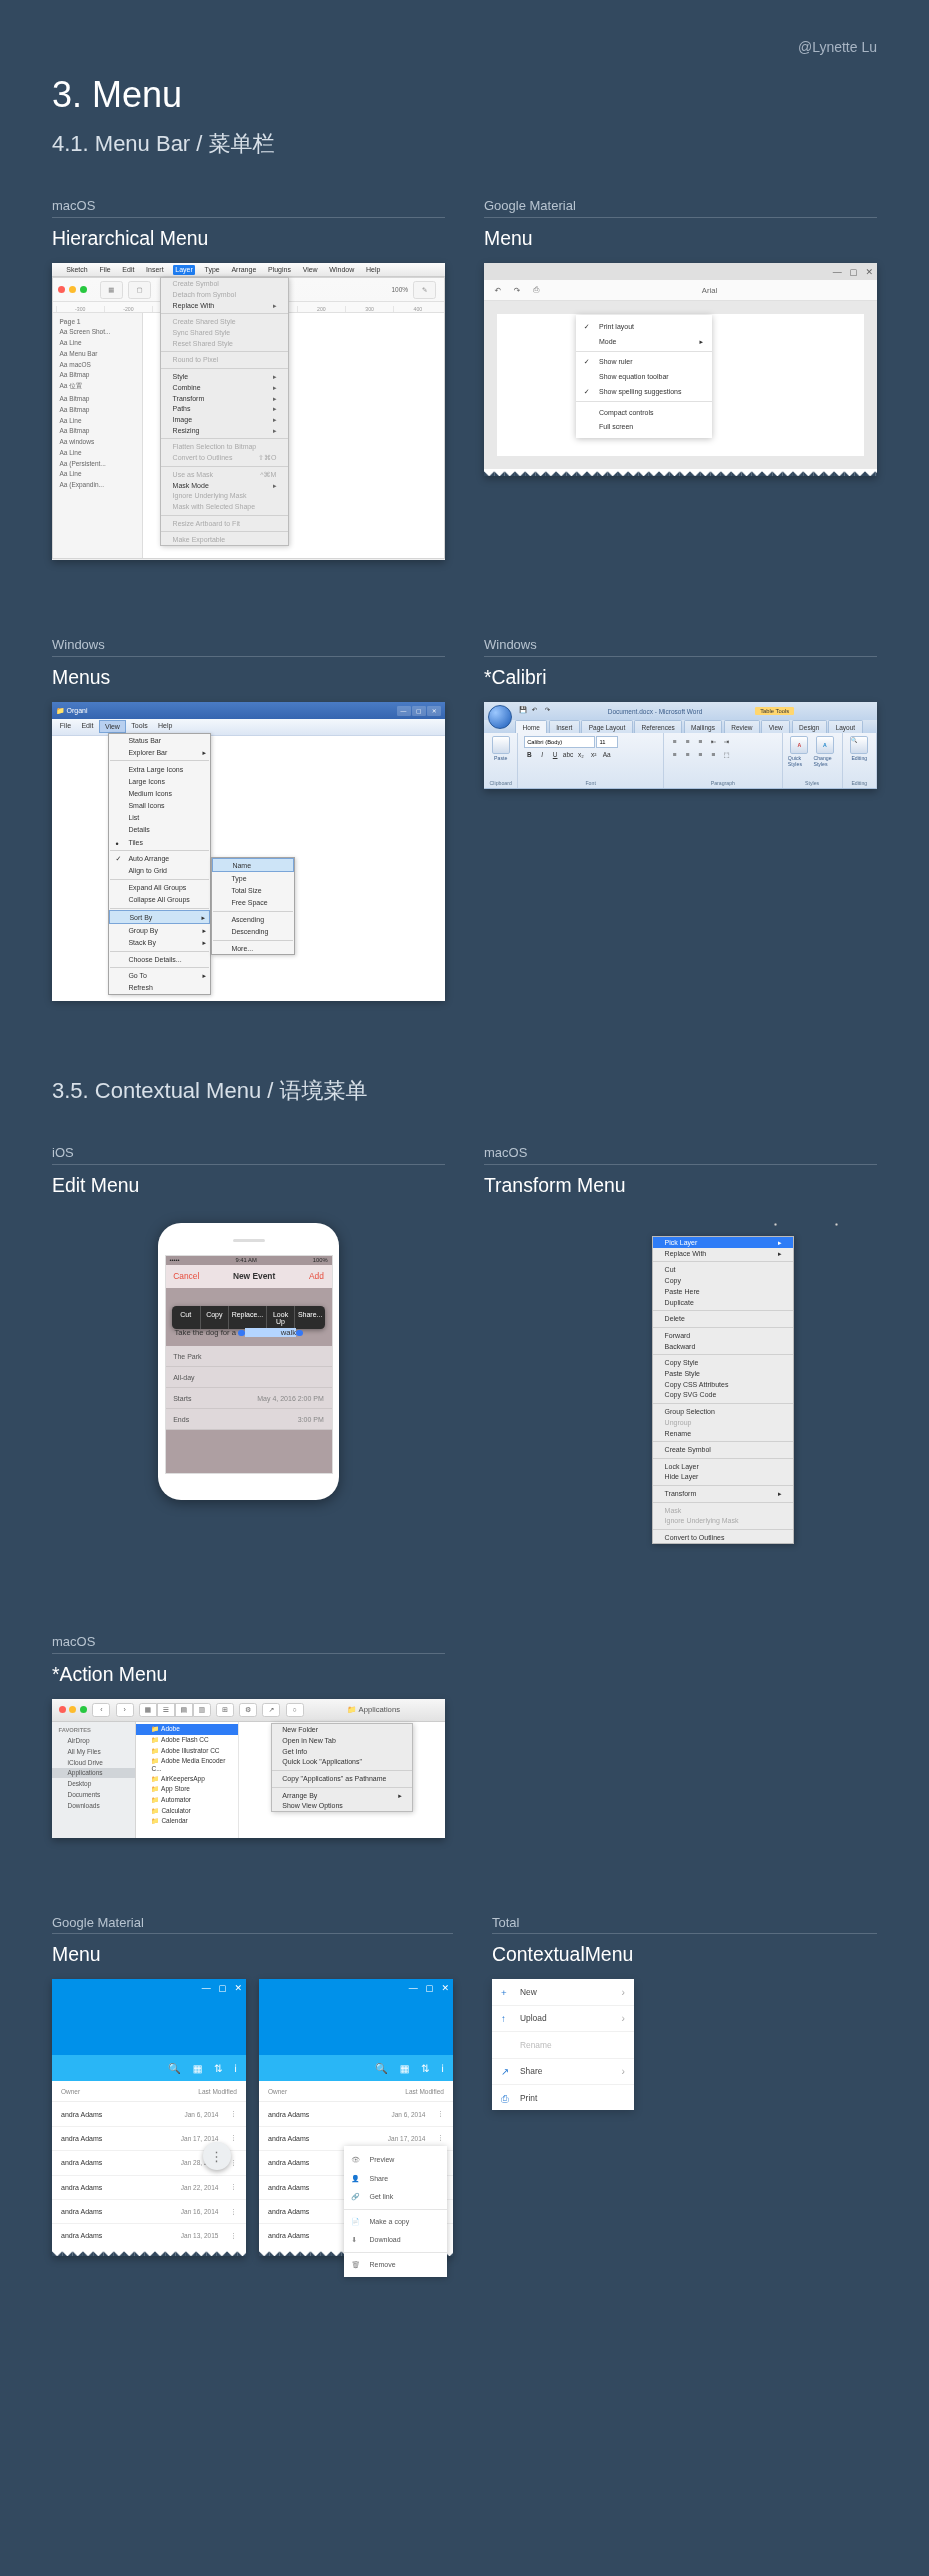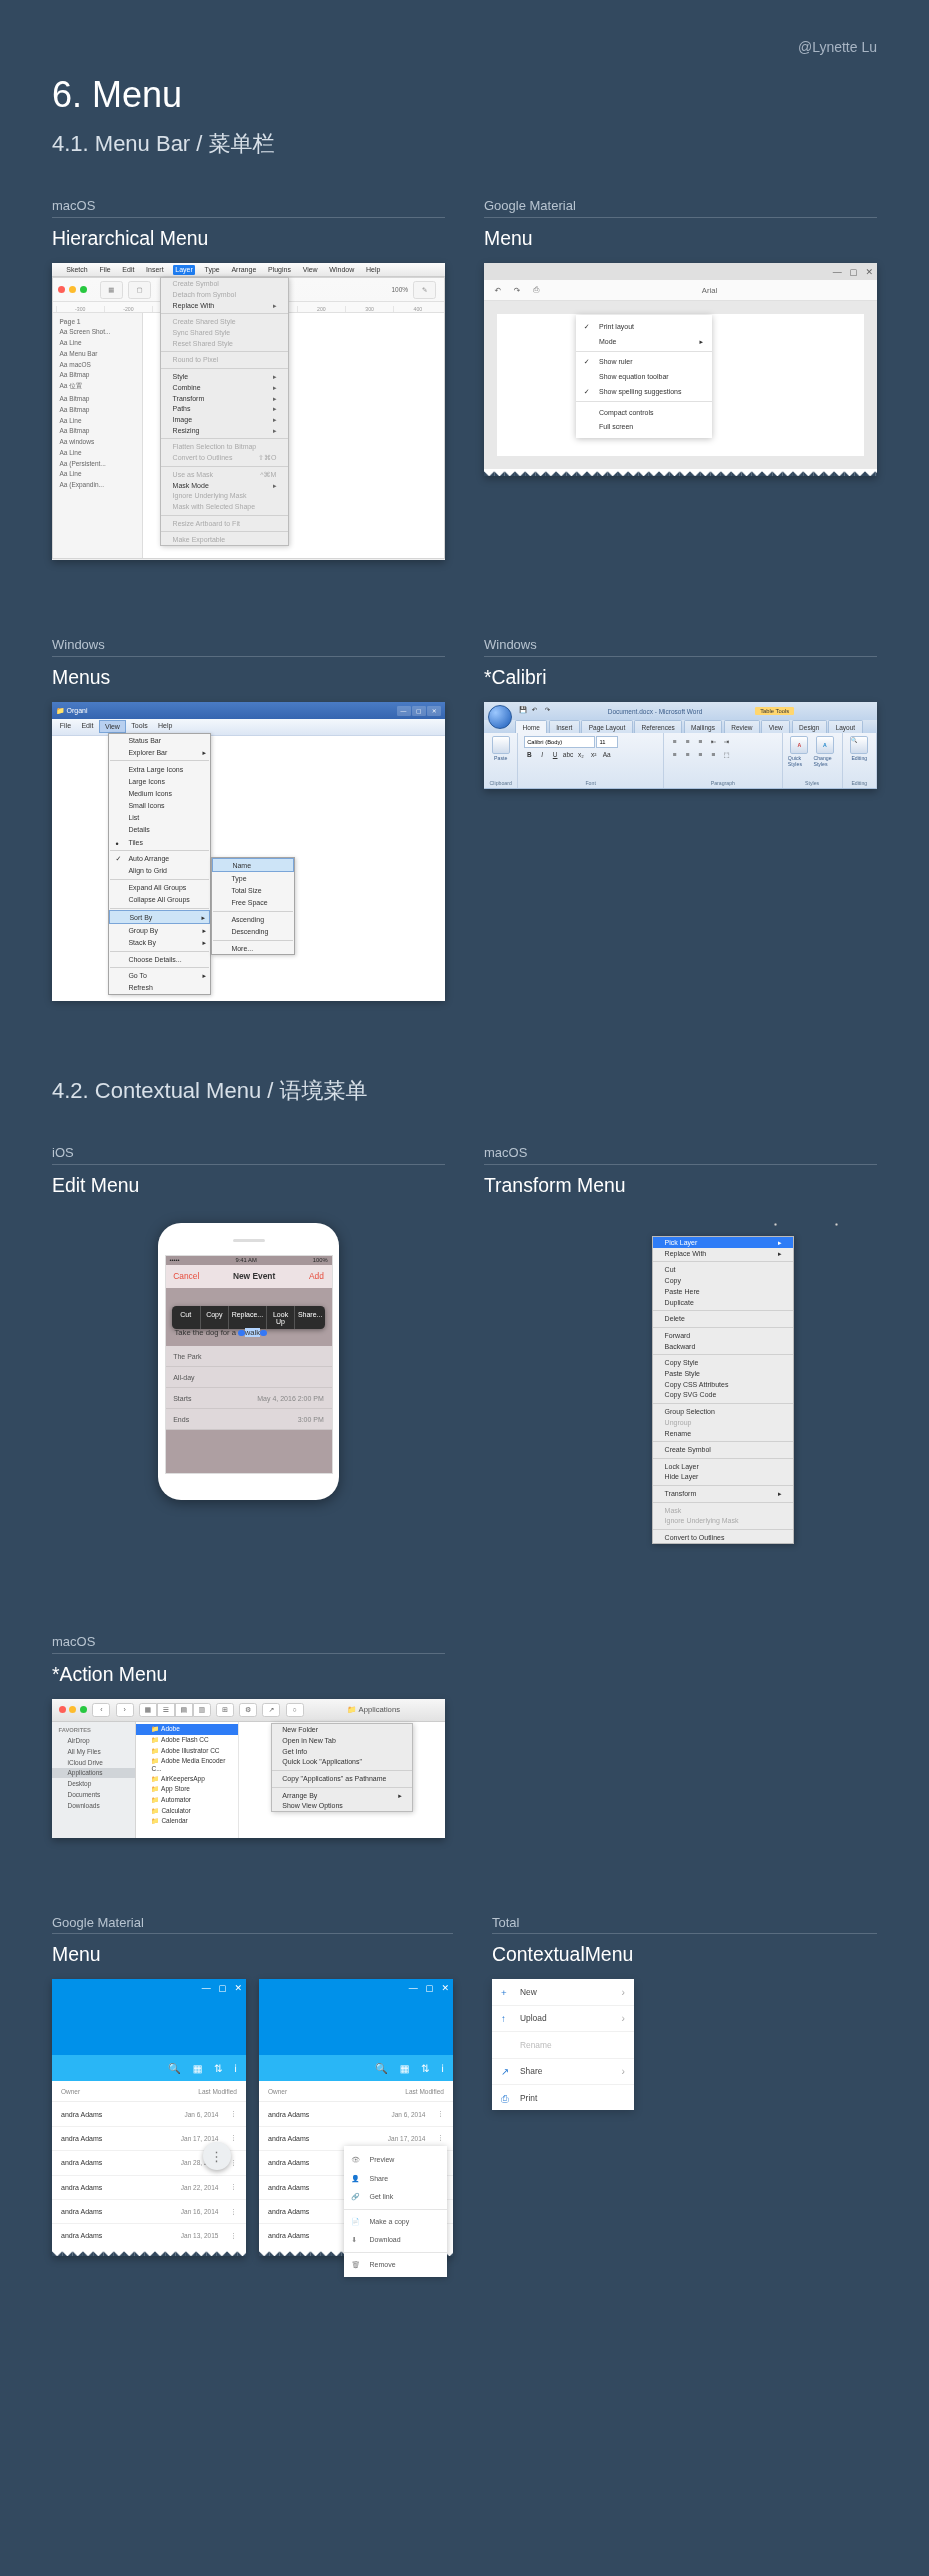--- a/index.html
+++ b/index.html
@@ -112,21 +112,21 @@
 .ios-status { background: rgba(0,0,0,0.05); display: flex; justify-content: space-between; padding: 1.3px 3.9px; font-size: 5.8px; }
 .ios-nav { background: rgba(240,230,232,0.95); display: flex; justify-content: space-between; padding: 6.5px 7.7px; font-size: 8.4px; }
 .ios-nav .t { font-weight: 600; }
 .ios-nav .a { color: #e74c3c; }
 .ios-row { background: rgba(255,255,255,0.6); padding: 6.5px 7.7px; border-bottom: 0.6px solid rgba(0,0,0,0.08); display: flex; justify-content: space-between; font-size: 7px; color: #555; }
 .ios-overlay { position: absolute; inset: 0; background: rgba(0,0,0,0.25); }
 .ios-editmenu { position: absolute; top: 50px; left: 6.5px; right: 6.5px; background: #2c2c2c; border-radius: 4.5px; display: flex; color: #fff; font-size: 7px; box-shadow: 0 1.3px 5.2px rgba(0,0,0,0.4); }
 .ios-editmenu span { flex: 1; text-align: center; padding: 4.5px 2.6px; border-right: 0.6px solid #555; }
 .ios-editmenu span:last-child { border: none; }
 .ios-selection { position: absolute; top: 72px; left: 9px; color: #333; font-size: 7.7px; }
-.ios-selection .sel { background: #b4d5ff; }
+.ios-selection .sel { background: #b4d5ff; padding-left: 36px; }
 .ios-dot { display: inline-block; width: 6.5px; height: 6.5px; background: #3478f6; border-radius: 50%; vertical-align: middle; }
 
 
 .ctx-bg { height: 39px; position: relative; }
 .ctx-dots { position: absolute; top: 13px; right: 39px; display: flex; gap: 58px; }
 .ctx-dots span { width: 3.2px; height: 3.2px; background: #fff; border-radius: 50%; display: block; box-shadow: 0 0 0 1.3px #fff inset; background: transparent; border: 0.6px solid #aaa; }
 .mac-ctx { background: #ececec; border: 0.6px solid #bbb; width: 142px; font-size: 7px; box-shadow: 1.3px 1.3px 6.5px rgba(0,0,0,0.3); position: relative; top: -13px; left: 168px; }
 .mac-ctx div { padding: 1.9px 11.6px; color: #333; }
 .mac-ctx .sep { height: 0.6px; background: #d0d0d0; margin: 2.6px 0; padding: 0; }
 .mac-ctx .disabled { color: #aaa; }
@@ -180,21 +180,21 @@
 .off-ctx div:last-child { border: none; }
 .off-ctx .ico { position: absolute; left: 9px; color: #2b7cd3; font-size: 9.7px; }
 .off-ctx .arr::after { content: '›'; position: absolute; right: 9px; color: #aaa; font-size: 10.3px; }
 .off-ctx .disabled { color: #bbb; }
 
 </style>
 </head>
 <body>
 
 <div class="credit">@Lynette Lu</div>
-<h1>6. Menu</h1>
+<h1>3. Menu</h1>
 <h2>4.1. Menu Bar / 菜单栏</h2>
 
 <div class="grid">
   <div class="col">
     <div class="subtitle">macOS</div>
     <div class="title">Hierarchical Menu</div>
     <div class="shot" style="height:297px;">
       <div class="mac-bar">
         <span class="apple"></span>
         <span class="item ">Sketch</span>
@@ -482,21 +482,21 @@
               <div class="ico">🔍</div>
               <span>Editing</span>
             </div>
           <div class="rb-group-label">Editing</div>
         </div>
       </div>
     </div>
   </div>
 </div>
 
-<h2>4.2. Contextual Menu / 语境菜单</h2>
+<h2>3.5. Contextual Menu / 语境菜单</h2>
 
 <div class="grid">
   <div class="col">
     <div class="subtitle">iOS</div>
     <div class="title">Edit Menu</div>
     <div style="padding-top:13px;">
       <div class="ios-phone">
         <div class="ios-speaker"></div>
         <div class="ios-screen">
           <div class="ios-status">

